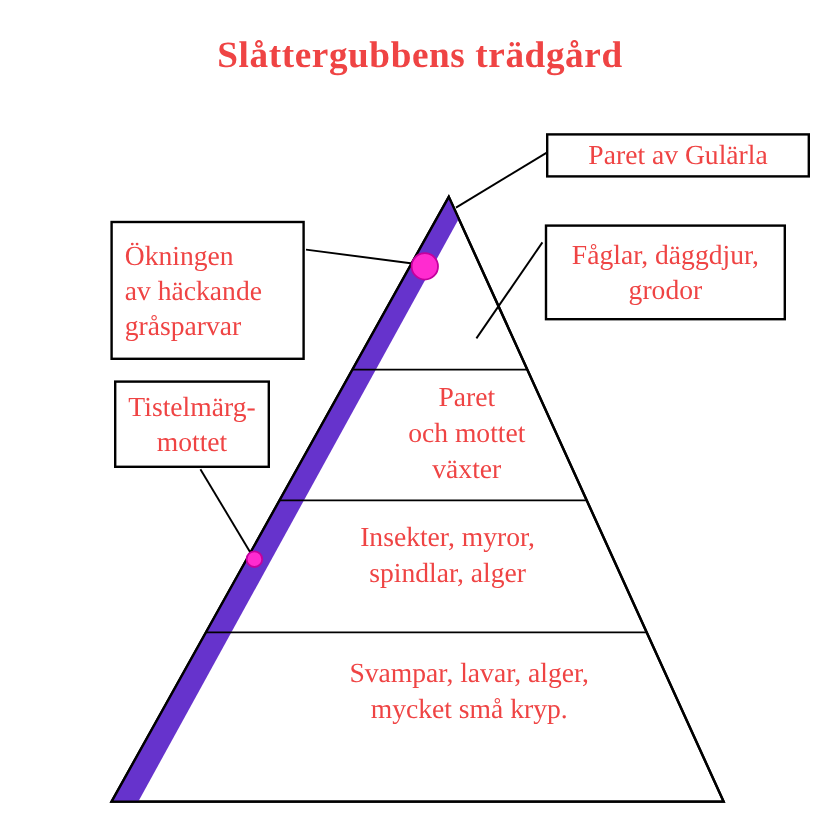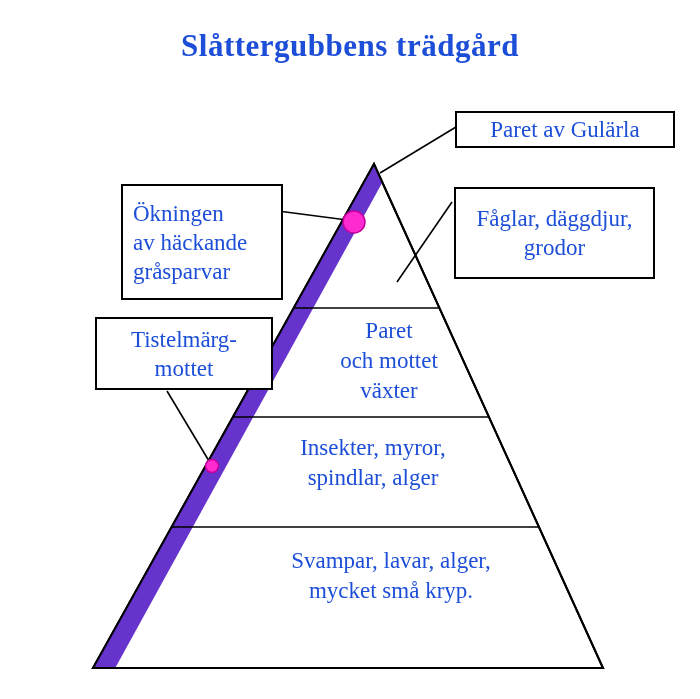--- a/index.html
+++ b/index.html
@@ -7,21 +7,21 @@
     padding: 0;
     background: #ffffff;
   }
   .canvas {
     position: relative;
     width: 700px;
     height: 699px;
     background: #ffffff;
     overflow: hidden;
     font-family: "Liberation Serif", "DejaVu Serif", serif;
-    color: #1d4ed8;
+    color: #ef4444;
   }
   .title {
     position: absolute;
     top: 28px;
     left: 0;
     width: 100%;
     margin: 0;
     text-align: center;
     font-size: 31px;
     font-weight: bold;
@@ -55,21 +55,21 @@
     background: #ffffff;
     border: 2px solid #000000;
     box-sizing: border-box;
     font-size: 23px;
     line-height: 29px;
     display: flex;
     flex-direction: column;
     justify-content: center;
   }
   .callout.center { text-align: center; }
-  .callout.left   { text-align: left; padding-left: 10px; margin-left: 29px; }
+  .callout.left   { text-align: left; padding-left: 10px; }
   .section-label {
     position: absolute;
     text-align: center;
     font-size: 23px;
     line-height: 30px;
   }
 </style>
 </head>
 <body>
 
@@ -100,32 +100,32 @@
     <line class="connector" x1="167" y1="391" x2="209" y2="461"></line>
 
     <circle class="marker-dot" cx="354" cy="222" r="11" fill="#FF2BD0" stroke="#C4009E"></circle>
     <circle class="marker-dot" cx="212" cy="466" r="6.5" fill="#FF2BD0" stroke="#C4009E"></circle>
   </svg>
 
   <div class="callout center" style="left:455px; top:111px; width:220px; height:37px;">
     <span>Paret av Gulärla</span>
   </div>
 
-  <div class="callout center" style="left:454px; top:187px; width:201px; height:92px;">
+  <div class="callout center" style="left:454px; top:187px; width:201px; height:80px;">
     <span>Fåglar, däggdjur,</span>
     <span>grodor</span>
   </div>
 
   <div class="callout left" style="left:92px; top:184px; width:162px; height:116px;">
     <span>Ökningen</span>
     <span>av häckande</span>
     <span>gråsparvar</span>
   </div>
 
-  <div class="callout center" style="left:95px; top:317px; width:178px; height:73px;">
+  <div class="callout center" style="left:95px; top:317px; width:130px; height:73px;">
     <span>Tistelmärg-</span>
     <span>mottet</span>
   </div>
 
   <div class="section-label" style="left:299px; top:316px; width:180px;">
     <div>Paret</div>
     <div>och mottet</div>
     <div>växter</div>
   </div>
 

